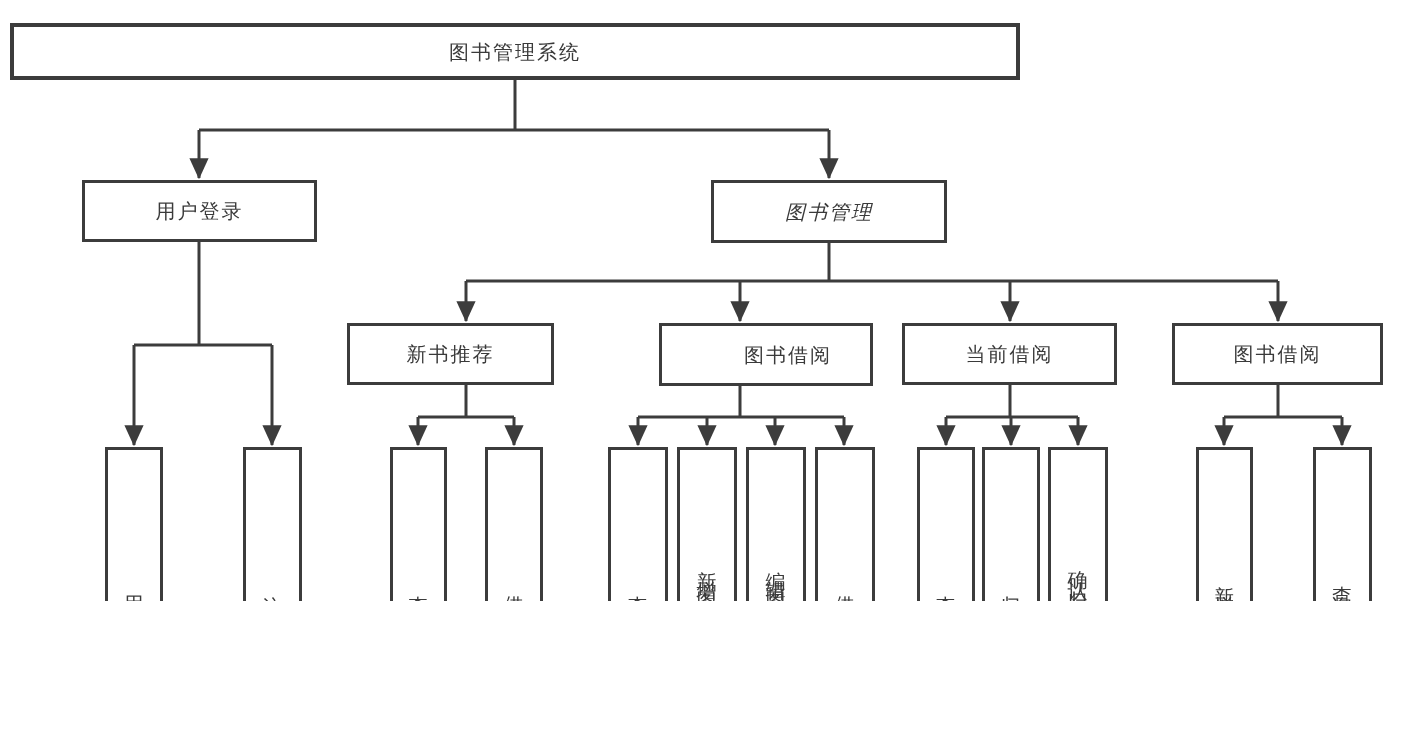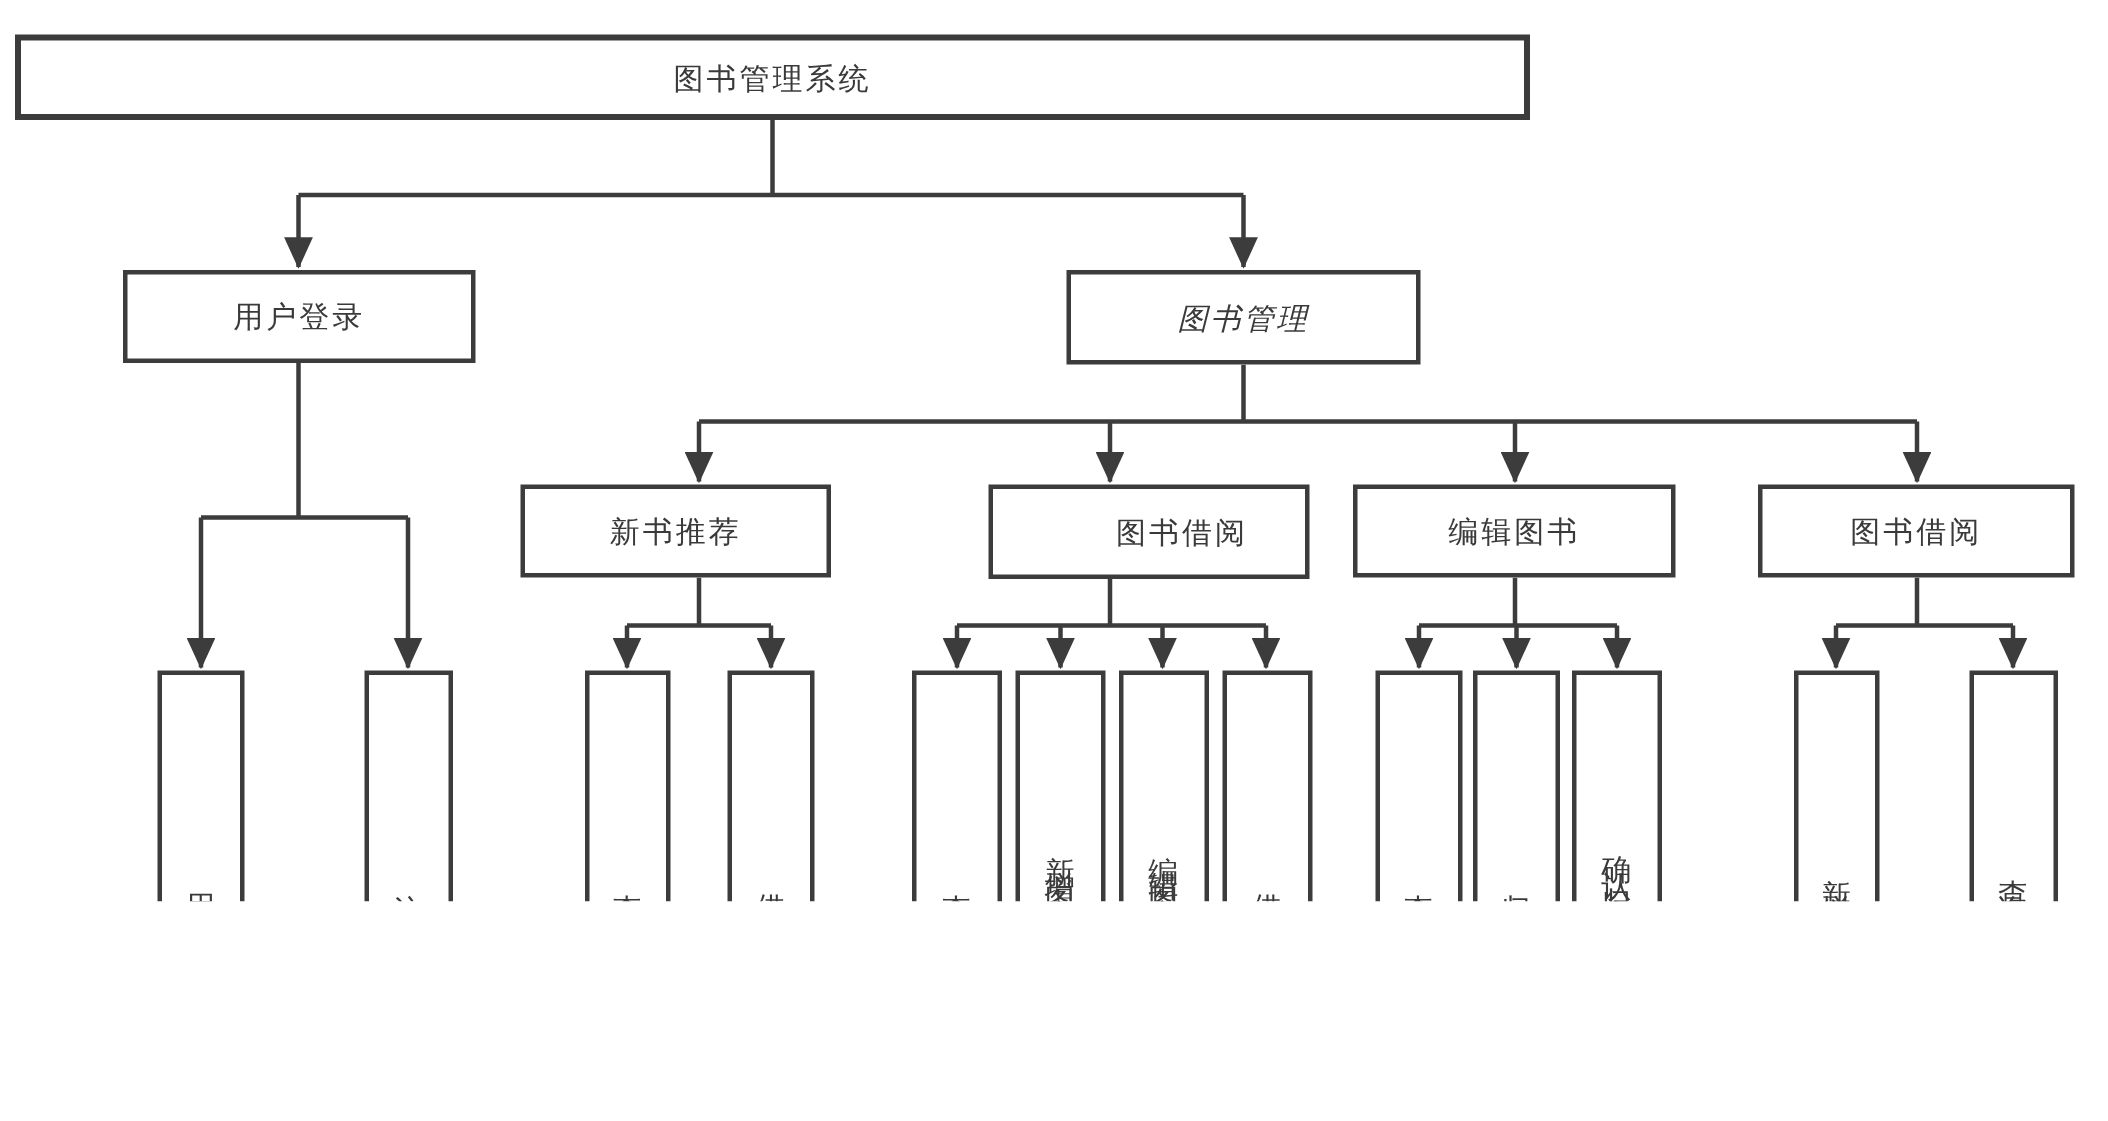--- a/index.html
+++ b/index.html
@@ -98,21 +98,21 @@
     <line x1="1342" y1="407" x2="1342" y2="435" marker-end="url(#arrow)"></line>
   </svg>
 
   <div class="node root" style="left:10px;top:13px;width:1010px;height:57px;">图书管理系统</div>
 
   <div class="node" style="left:82px;top:170px;width:235px;height:62px;">用户登录</div>
   <div class="node" style="left:711px;top:170px;width:236px;height:63px;font-style:italic;">图书管理</div>
 
   <div class="node" style="left:347px;top:313px;width:207px;height:62px;">新书推荐</div>
   <div class="node" style="left:659px;top:313px;width:214px;height:63px;padding-left:44px;">图书借阅</div>
-  <div class="node" style="left:902px;top:313px;width:215px;height:62px;">编辑图书</div>
+  <div class="node" style="left:902px;top:313px;width:215px;height:62px;">当前借阅</div>
   <div class="node" style="left:1172px;top:313px;width:211px;height:62px;">图书借阅</div>
 
   <div class="node leaf" style="left:105px;top:437px;width:58px;height:300px;">用户登录</div>
   <div class="node leaf" style="left:243px;top:437px;width:59px;height:300px;">注销登录</div>
 
   <div class="node leaf" style="left:390px;top:437px;width:57px;height:300px;">查询图书</div>
   <div class="node leaf" style="left:485px;top:437px;width:58px;height:300px;">借阅图书</div>
 
   <div class="node leaf" style="left:608px;top:437px;width:60px;height:300px;">查询图书</div>
   <div class="node leaf" style="left:677px;top:437px;width:60px;height:300px;">新增图书（管理员）</div>

